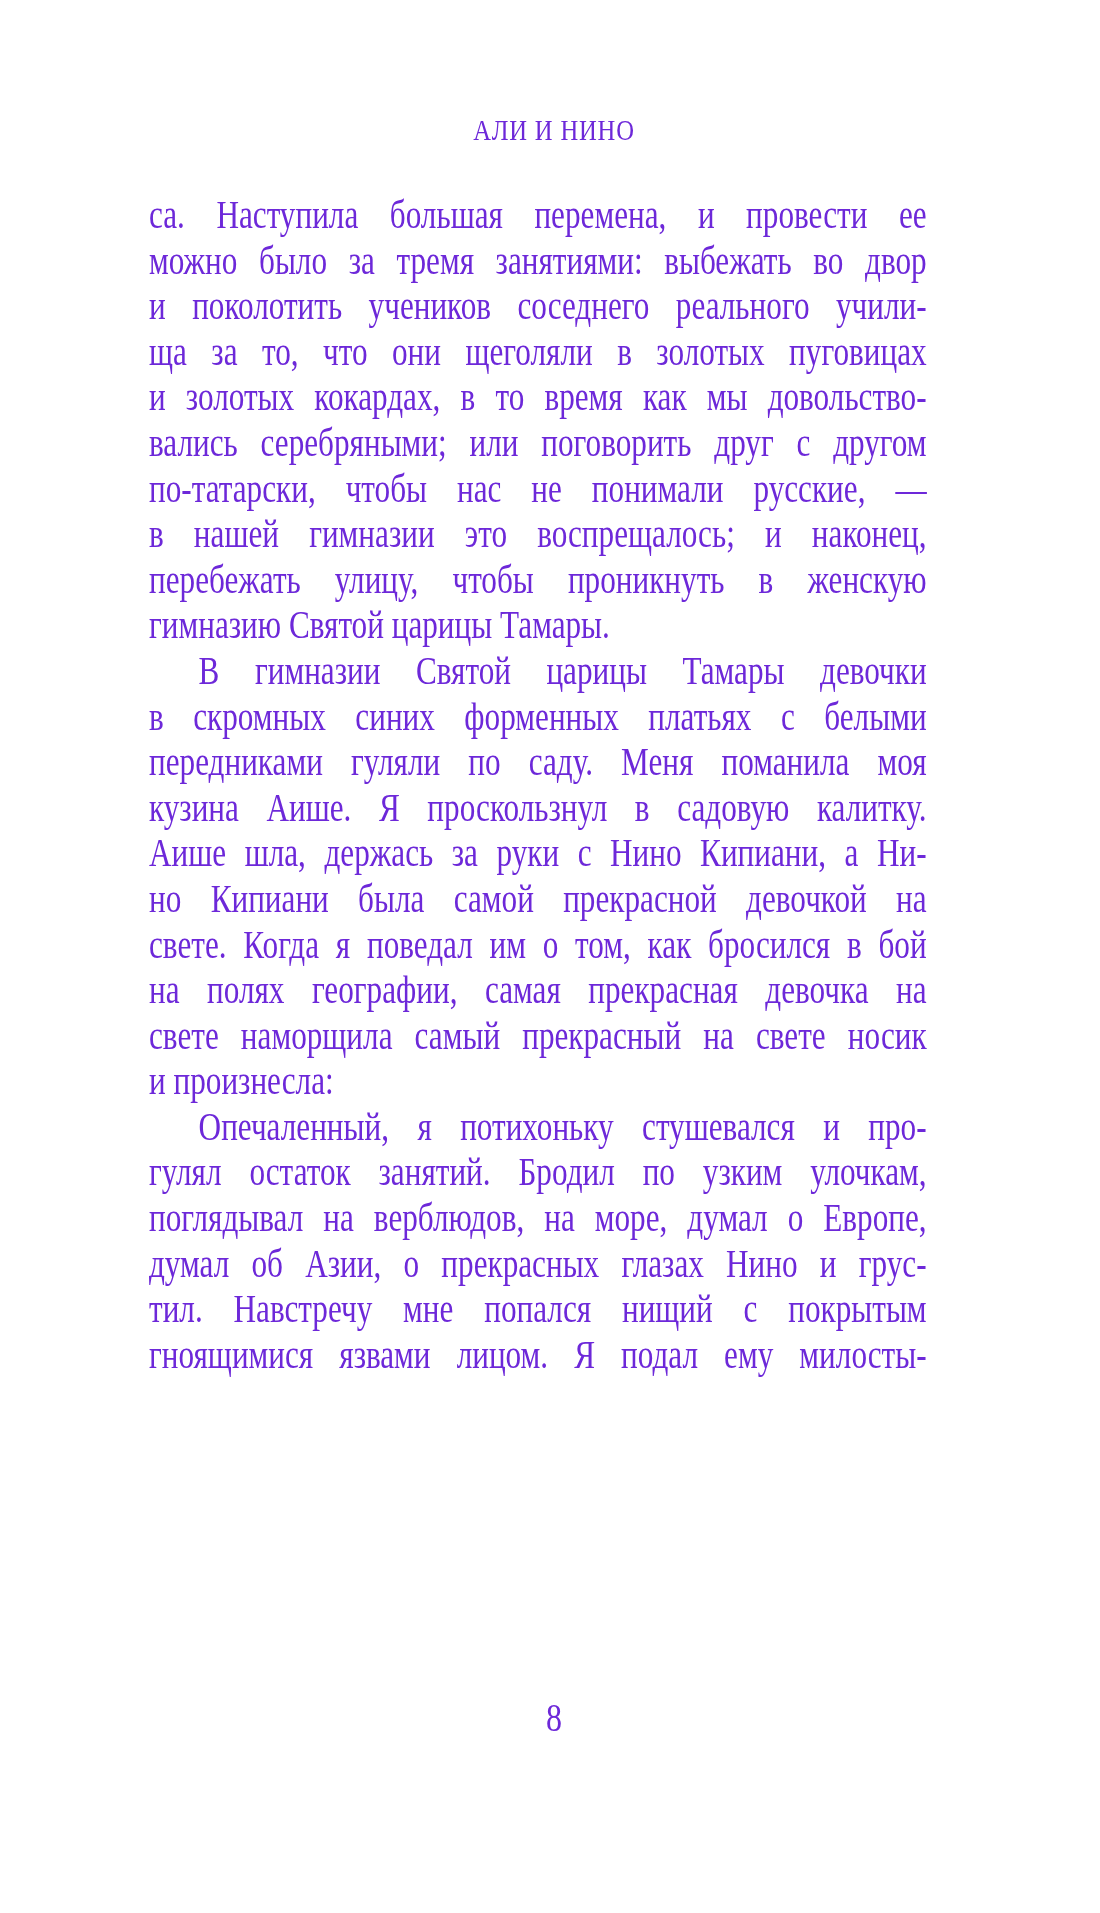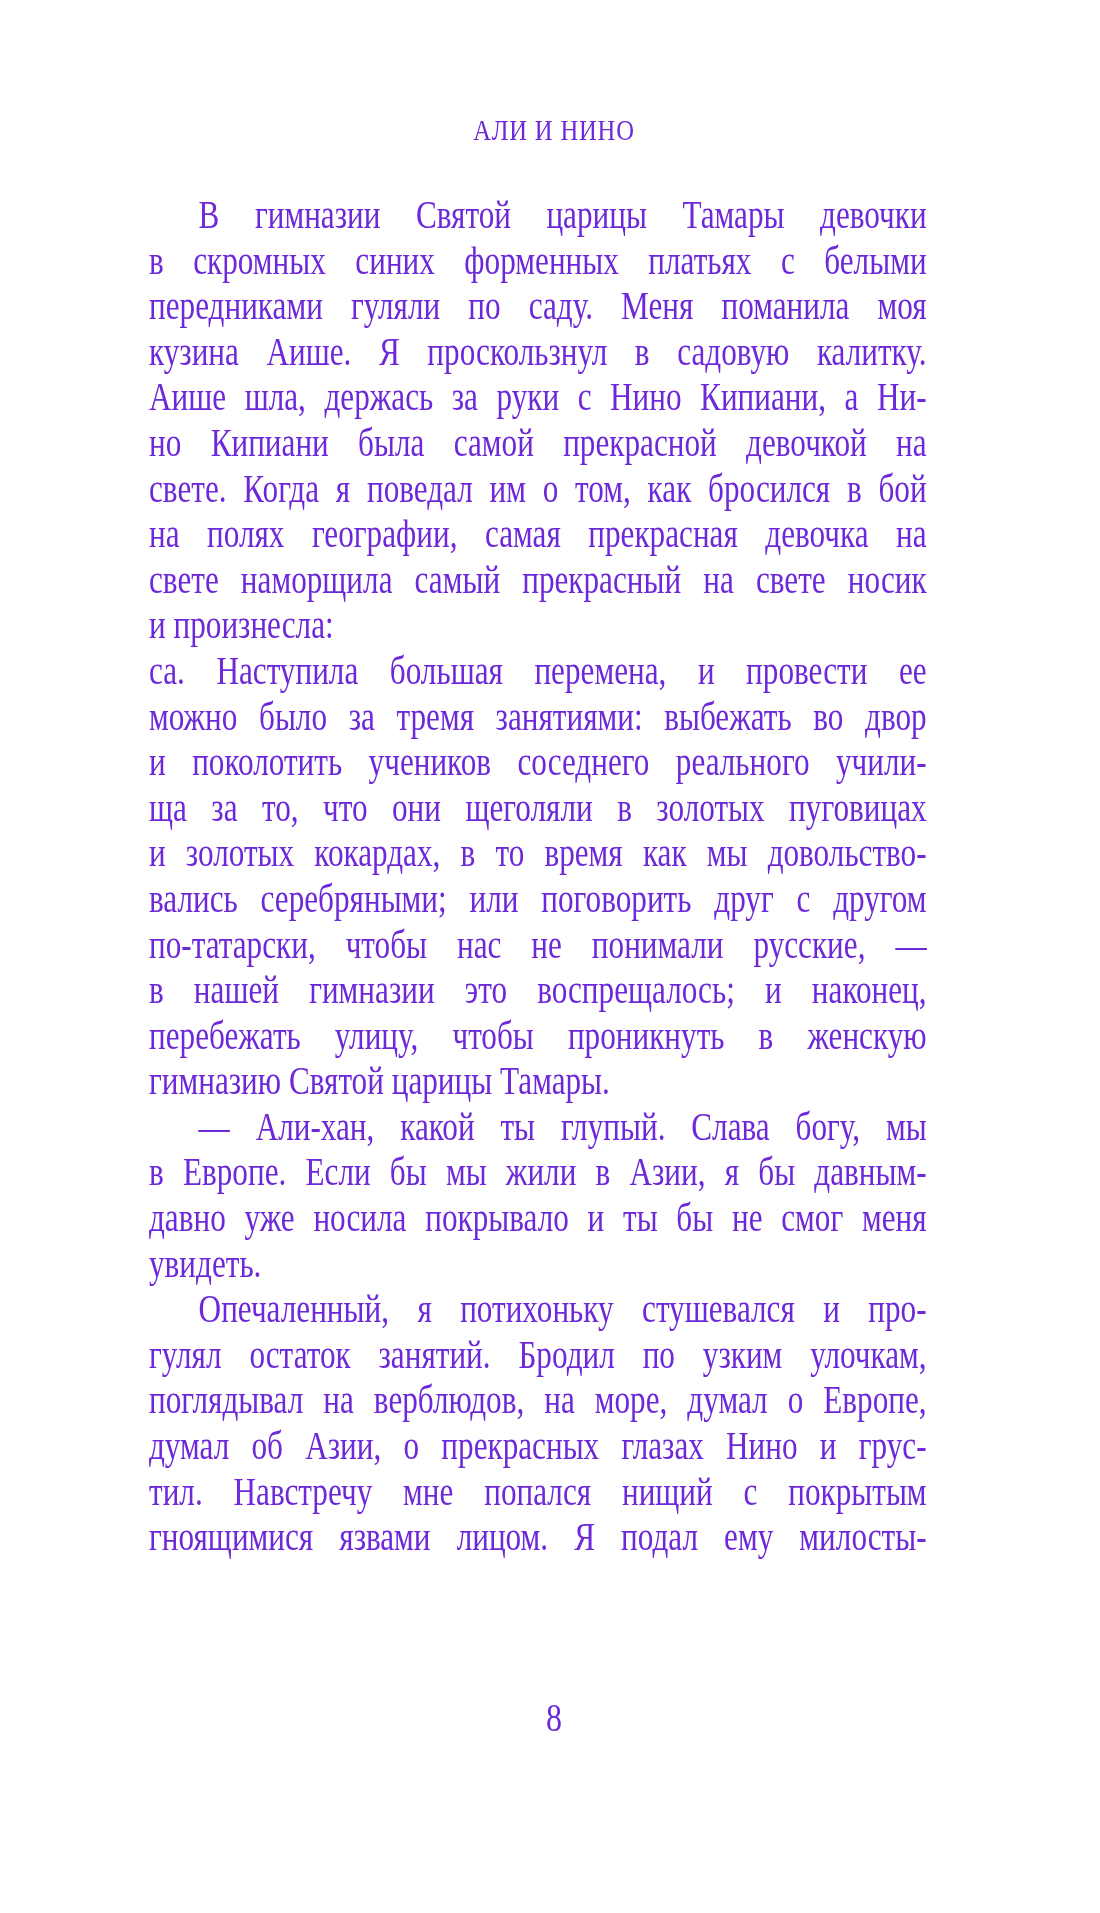--- a/index.html
+++ b/index.html
@@ -32,51 +32,45 @@
 </style>
 </head>
 <body>
 
 <div class="page">
   <div class="running-head">АЛИ И НИНО</div>
 
   <div class="body-text">
 
     <div>
-      <div class="line indent">В гимназии Святой царицы Тамары девочки</div>
-      <div class="line">в скромных синих форменных платьях с белыми</div>
-      <div class="line">передниками гуляли по саду. Меня поманила моя</div>
-      <div class="line">кузина Аише. Я проскользнул в садовую калитку.</div>
-      <div class="line">Аише шла, держась за руки с Нино Кипиани, а Ни-</div>
-      <div class="line">но Кипиани была самой прекрасной девочкой на</div>
-      <div class="line">свете. Когда я поведал им о том, как бросился в бой</div>
-      <div class="line">на полях географии, самая прекрасная девочка на</div>
-      <div class="line">свете наморщила самый прекрасный на свете носик</div>
-      <div class="line last">и произнесла:</div>
-    </div>
-
-    <div>
       <div class="line">са. Наступила большая перемена, и провести ее</div>
       <div class="line">можно было за тремя занятиями: выбежать во двор</div>
       <div class="line">и поколотить учеников соседнего реального учили-</div>
       <div class="line">ща за то, что они щеголяли в золотых пуговицах</div>
       <div class="line">и золотых кокардах, в то время как мы довольство-</div>
       <div class="line">вались серебряными; или поговорить друг с другом</div>
       <div class="line">по-татарски, чтобы нас не понимали русские, —</div>
       <div class="line">в нашей гимназии это воспрещалось; и наконец,</div>
       <div class="line">перебежать улицу, чтобы проникнуть в женскую</div>
       <div class="line last">гимназию Святой царицы Тамары.</div>
     </div>
 
     <div>
-      <div class="line indent">— Али-хан, какой ты глупый. Слава богу, мы</div>
-      <div class="line">в Европе. Если бы мы жили в Азии, я бы давным-</div>
-      <div class="line">давно уже носила покрывало и ты бы не смог меня</div>
-      <div class="line last">увидеть.</div>
+      <div class="line indent">В гимназии Святой царицы Тамары девочки</div>
+      <div class="line">в скромных синих форменных платьях с белыми</div>
+      <div class="line">передниками гуляли по саду. Меня поманила моя</div>
+      <div class="line">кузина Аише. Я проскользнул в садовую калитку.</div>
+      <div class="line">Аише шла, держась за руки с Нино Кипиани, а Ни-</div>
+      <div class="line">но Кипиани была самой прекрасной девочкой на</div>
+      <div class="line">свете. Когда я поведал им о том, как бросился в бой</div>
+      <div class="line">на полях географии, самая прекрасная девочка на</div>
+      <div class="line">свете наморщила самый прекрасный на свете носик</div>
+      <div class="line last">и произнесла:</div>
     </div>
+
 
 
     <div>
       <div class="line indent">Опечаленный, я потихоньку стушевался и про-</div>
       <div class="line">гулял остаток занятий. Бродил по узким улочкам,</div>
       <div class="line">поглядывал на верблюдов, на море, думал о Европе,</div>
       <div class="line">думал об Азии, о прекрасных глазах Нино и грус-</div>
       <div class="line">тил. Навстречу мне попался нищий с покрытым</div>
       <div class="line">гноящимися язвами лицом. Я подал ему милосты-</div>
     </div>

